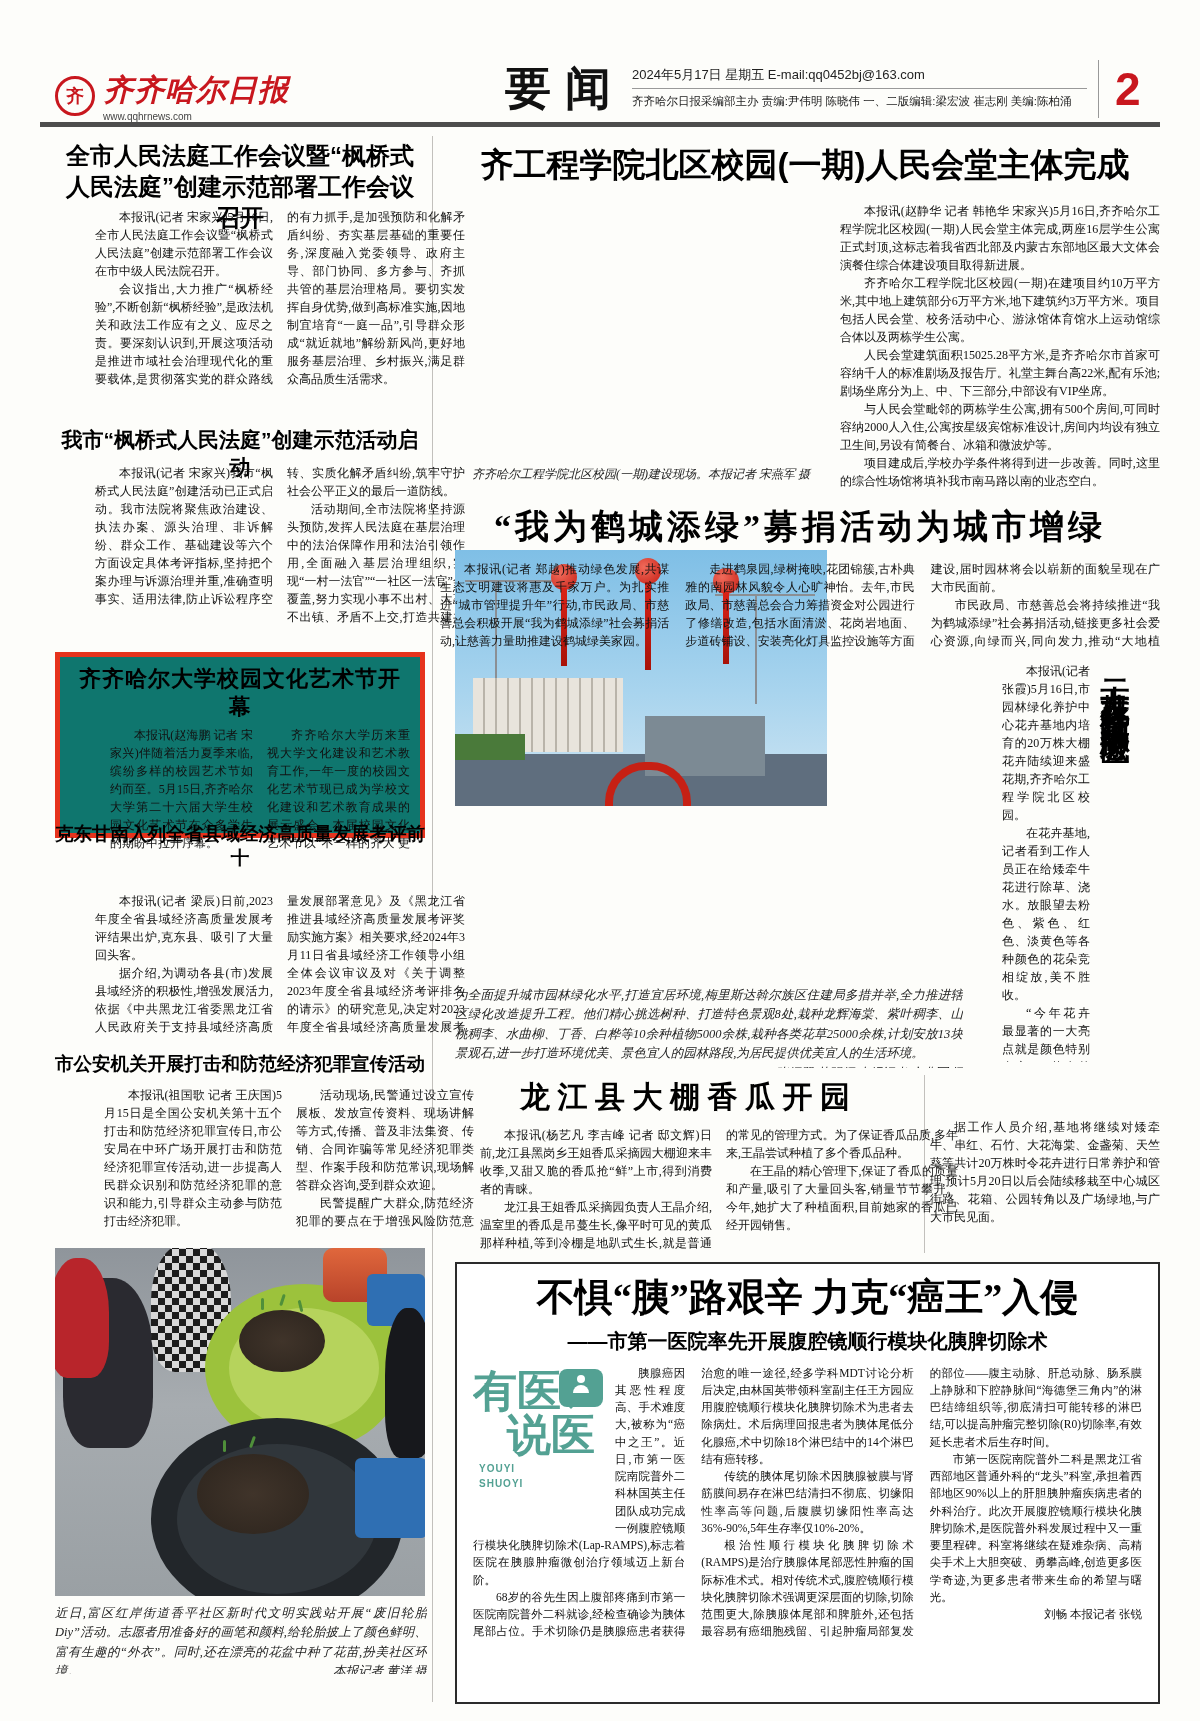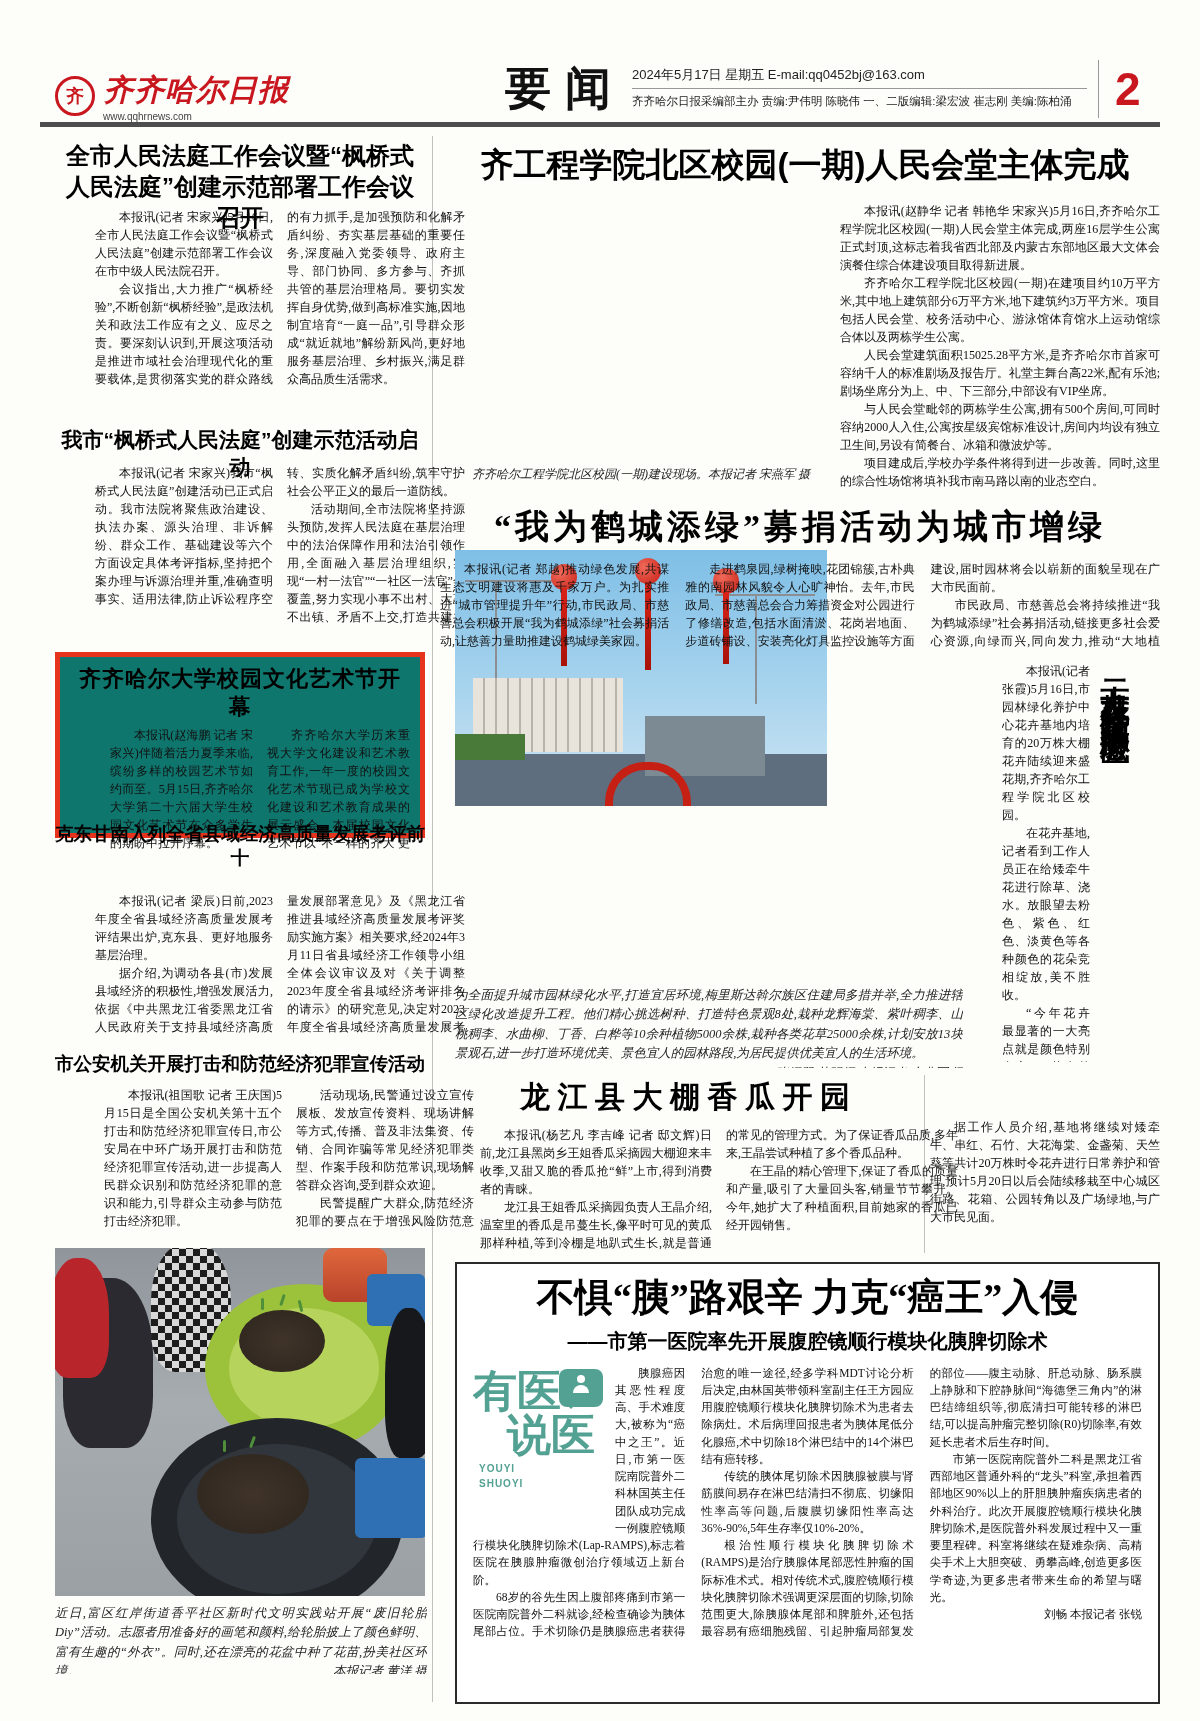--- a/index.html
+++ b/index.html
@@ -122,21 +122,21 @@
     <div class="h-serif" style="font-size:22px;letter-spacing:1px;">齐齐哈尔大学校园文化艺术节开幕</div>
     <div class="art-body body2" style="height:130px;margin-top:6px;">
       <p>本报讯(赵海鹏 记者 宋家兴)伴随着活力夏季来临,缤纷多样的校园艺术节如约而至。5月15日,齐齐哈尔大学第二十六届大学生校园文化艺术节在众多学生的期盼中拉开序幕。</p>
       <p>齐齐哈尔大学历来重视大学文化建设和艺术教育工作,一年一度的校园文化艺术节现已成为学校文化建设和艺术教育成果的展示盛会。本届校园文化艺术节以“不一样的齐大 更有Young的青春”为主题,期间将举办一系列集思想性、艺术性于一体的校级品牌活动、院级特色活动和群众性学生社团活动,以优秀的艺术吸引和激励青年,不断打造各大“青”字号校园文化艺术活动品牌,为有特色高水平应用型综合大学建设事业增光添彩。</p>
 
     </div>
   </div>
 
   <div class="abs h-sans" style="left:55px;top:822px;width:370px;font-size:18.5px;">克东甘南入列全省县域经济高质量发展考评前十</div>
   <div class="abs art-body body2" style="left:55px;top:892px;width:370px;height:148px;">
-    <p>本报讯(记者 梁辰)日前,2023年度全省县域经济高质量发展考评结果出炉,克东县、更好地服务基层治理。</p>
+    <p>本报讯(记者 梁辰)日前,2023年度全省县域经济高质量发展考评结果出炉,克东县、吸引了大量回头客。</p>
     <p>据介绍,为调动各县(市)发展县域经济的积极性,增强发展活力,依据《中共黑龙江省委黑龙江省人民政府关于支持县域经济高质量发展部署意见》及《黑龙江省推进县域经济高质量发展考评奖励实施方案》相关要求,经2024年3月11日省县域经济工作领导小组全体会议审议及对《关于调整2023年度全省县域经济考评排名的请示》的研究意见,决定对2023年度全省县域经济高质量发展考评综合排名前十位、对位次晋升幅度前五位、总量较小、人口较少的生态县,分别进行表彰。</p>
 
   </div>
 
   <div class="abs h-sans" style="left:55px;top:1052px;width:370px;font-size:18.5px;">市公安机关开展打击和防范经济犯罪宣传活动</div>
   <div class="abs art-body body2" style="left:64px;top:1086px;width:370px;height:154px;">
     <p>本报讯(祖国歌 记者 王庆国)5月15日是全国公安机关第十五个打击和防范经济犯罪宣传日,市公安局在中环广场开展打击和防范经济犯罪宣传活动,进一步提高人民群众识别和防范经济犯罪的意识和能力,引导群众主动参与防范打击经济犯罪。</p>
     <p>活动现场,民警通过设立宣传展板、发放宣传资料、现场讲解等方式,传播、普及非法集资、传销、合同诈骗等常见经济犯罪类型、作案手段和防范常识,现场解答群众咨询,受到群众欢迎。</p>
     <p>民警提醒广大群众,防范经济犯罪的要点在于增强风险防范意识,增加防范知识储备,抵制高息回报诱惑。要牢记以下几点:远离非法集资,拒绝高利诱惑;签合同,防圈套,细审核最重要;投资有风险,入市需谨慎,小心陷入非法集资“陷阱”。</p>
 

